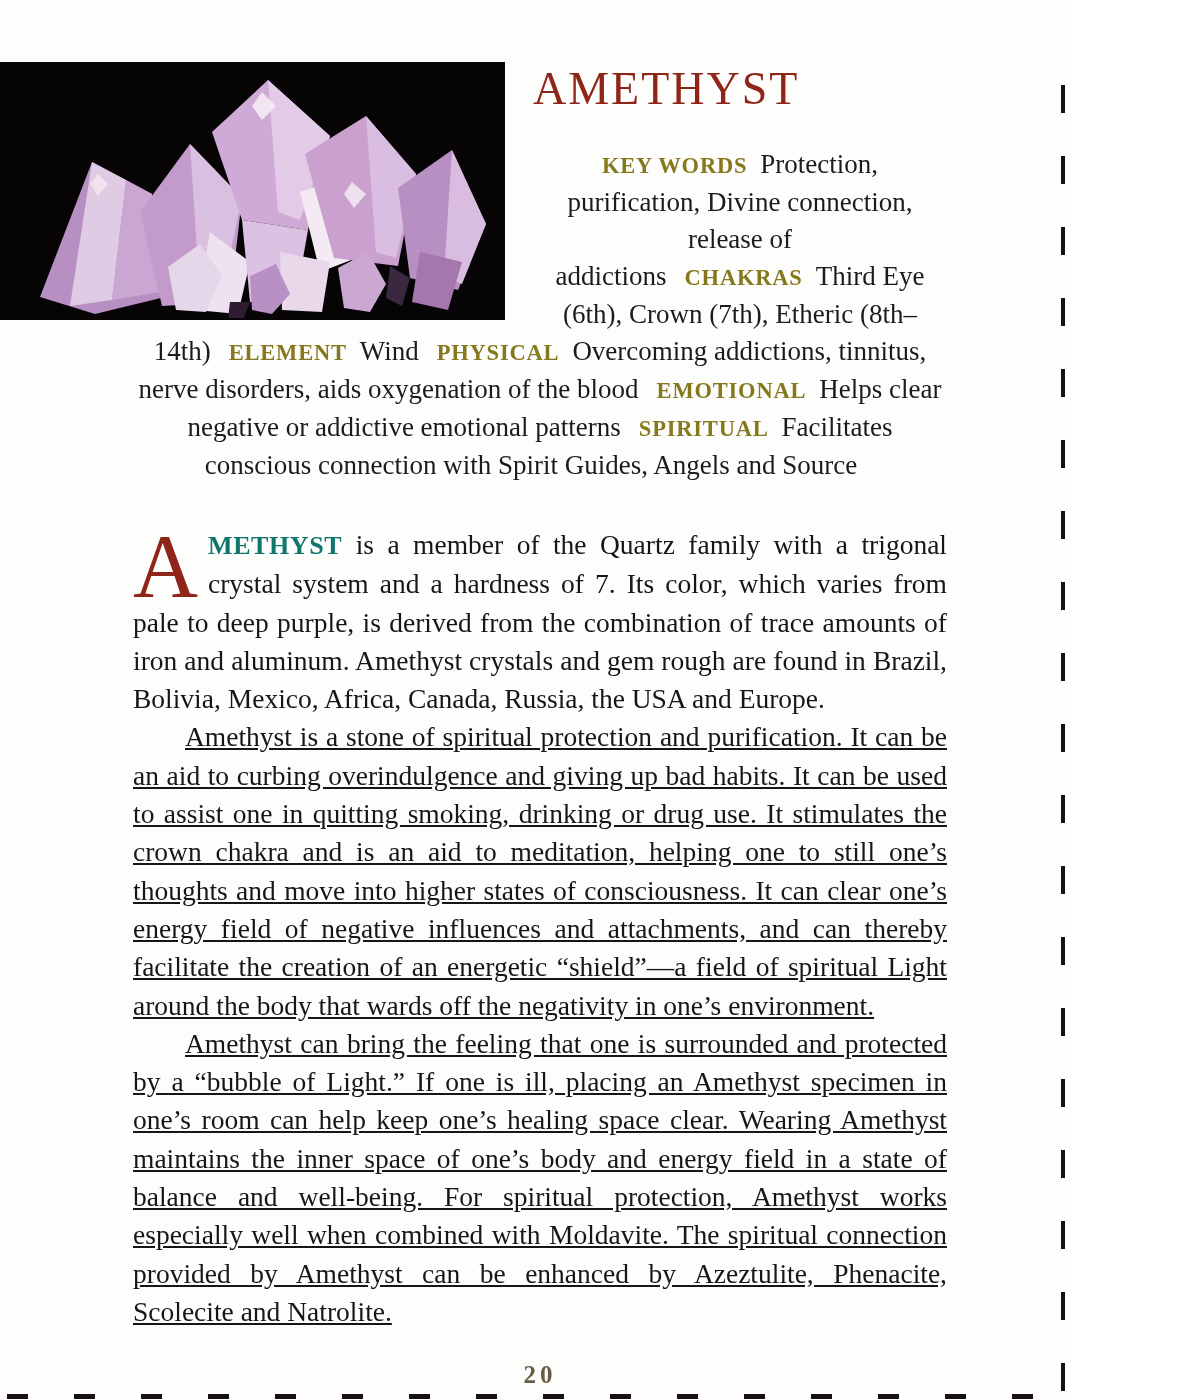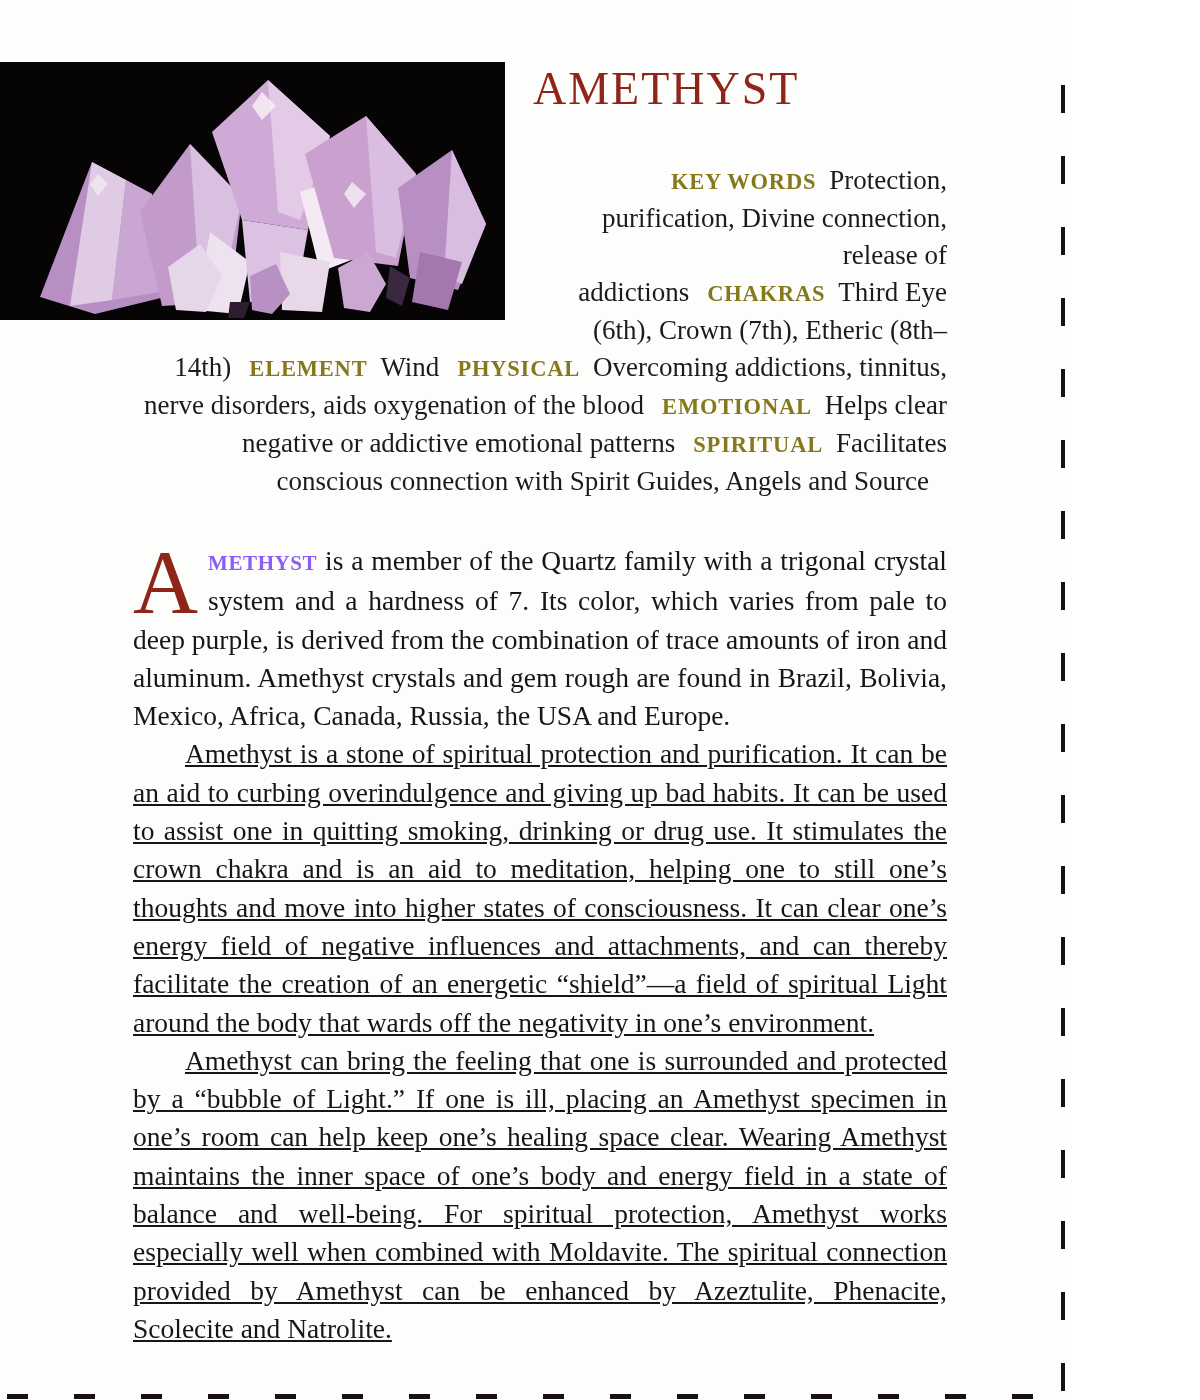--- a/index.html
+++ b/index.html
@@ -23,24 +23,24 @@
   .photo-float svg{display:block;width:100%;height:100%;}
   h1.title{
     margin:62px 0 0 0;
     font-size:46px;
     line-height:54px;
     font-weight:normal;
     letter-spacing:2px;
     color:#8e2518;
   }
   .attributes{
-    margin:46px 0 0 0;
+    margin:30px 0 0 0;
     font-size:27px;
     line-height:37px;
-    text-align:right;
+    text-align:center;
     color:#1b1b1b;
   }
   .attr-label{
     color:#86781d;
     font-weight:bold;
     font-size:22.5px;
     letter-spacing:0.8px;
     margin-right:13px;
   }
   .attr-text{
@@ -55,22 +55,22 @@
   .body-copy p{margin:0;}
   .body-copy p.indent{text-indent:52px;text-decoration:underline;}
   .drop-cap{
     float:left;
     color:#8e2518;
     font-size:90px;
     line-height:66px;
     padding:8px 10px 0 0;
   }
   .lead-caps{
-    color:#8b5cf6;
-    font-size:21px;
+    color:#0f766e;
+    font-size:26px;
     font-weight:600;
     letter-spacing:0.6px;
   }
   .page-number{
     margin-top:30px;
     text-align:center;
     color:#6b5a47;
     font-weight:bold;
     font-size:25px;
     letter-spacing:4px;
@@ -139,19 +139,20 @@
     <h1 class="title">AMETHYST</h1>
 
     <p class="attributes"><span class="attr-label">KEY WORDS</span><span class="attr-text">Protection, purification, Divine connection, release of addictions</span><span class="attr-label">CHAKRAS</span><span class="attr-text">Third Eye (6th), Crown (7th), Etheric (8th–14th)</span><span class="attr-label">ELEMENT</span><span class="attr-text">Wind</span><span class="attr-label">PHYSICAL</span><span class="attr-text">Overcoming addictions, tinnitus, nerve disorders, aids oxygenation of the blood</span><span class="attr-label">EMOTIONAL</span><span class="attr-text">Helps clear negative or addictive emotional patterns</span><span class="attr-label">SPIRITUAL</span><span class="attr-text">Facilitates conscious connection with Spirit Guides, Angels and Source</span></p>
 
     <div class="body-copy">
       <p><span class="drop-cap">A</span><span class="lead-caps">METHYST</span><span> is a member of the Quartz family with a trigonal crystal system and a hardness of 7. Its color, which varies from pale to deep purple, is derived from the combination of trace amounts of iron and aluminum. Amethyst crystals and gem rough are found in Brazil, Bolivia, Mexico, Africa, Canada, Russia, the USA and Europe.</span></p>
       <p class="indent">Amethyst is a stone of spiritual protection and purification. It can be an aid to curbing overindulgence and giving up bad habits. It can be used to assist one in quitting smoking, drinking or drug use. It stimulates the crown chakra and is an aid to meditation, helping one to still one’s thoughts and move into higher states of consciousness. It can clear one’s energy field of negative influences and attachments, and can thereby facilitate the creation of an energetic “shield”—a field of spiritual Light around the body that wards off the negativity in one’s environment.</p>
       <p class="indent">Amethyst can bring the feeling that one is surrounded and protected by a “bubble of Light.” If one is ill, placing an Amethyst specimen in one’s room can help keep one’s healing space clear. Wearing Amethyst maintains the inner space of one’s body and energy field in a state of balance and well-being. For spiritual protection, Amethyst works especially well when combined with Moldavite. The spiritual connection provided by Amethyst can be enhanced by Azeztulite, Phenacite, Scolecite and Natrolite.</p>
     </div>
 
+    <div class="page-number">20</div>
 
   </div>
 
   <div class="right-edge-marks"></div>
   <div class="bottom-edge-marks"></div>
 
 </div>
 
 </body></html>

